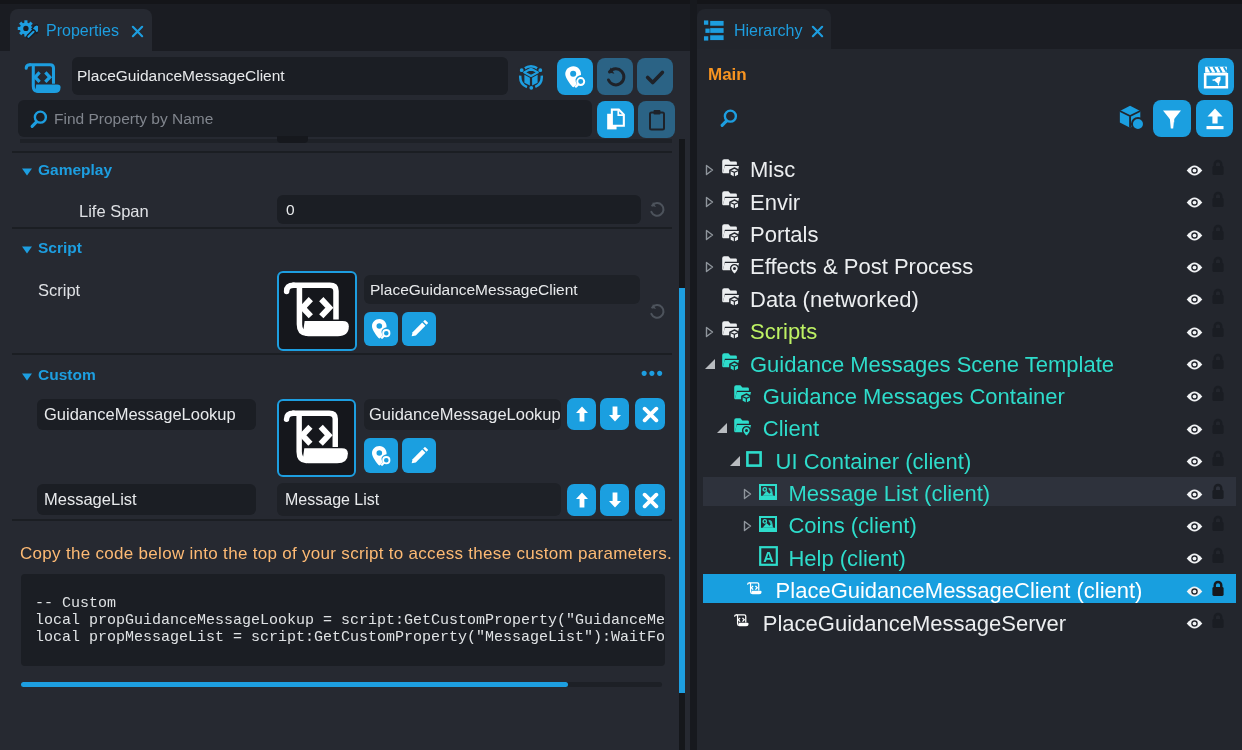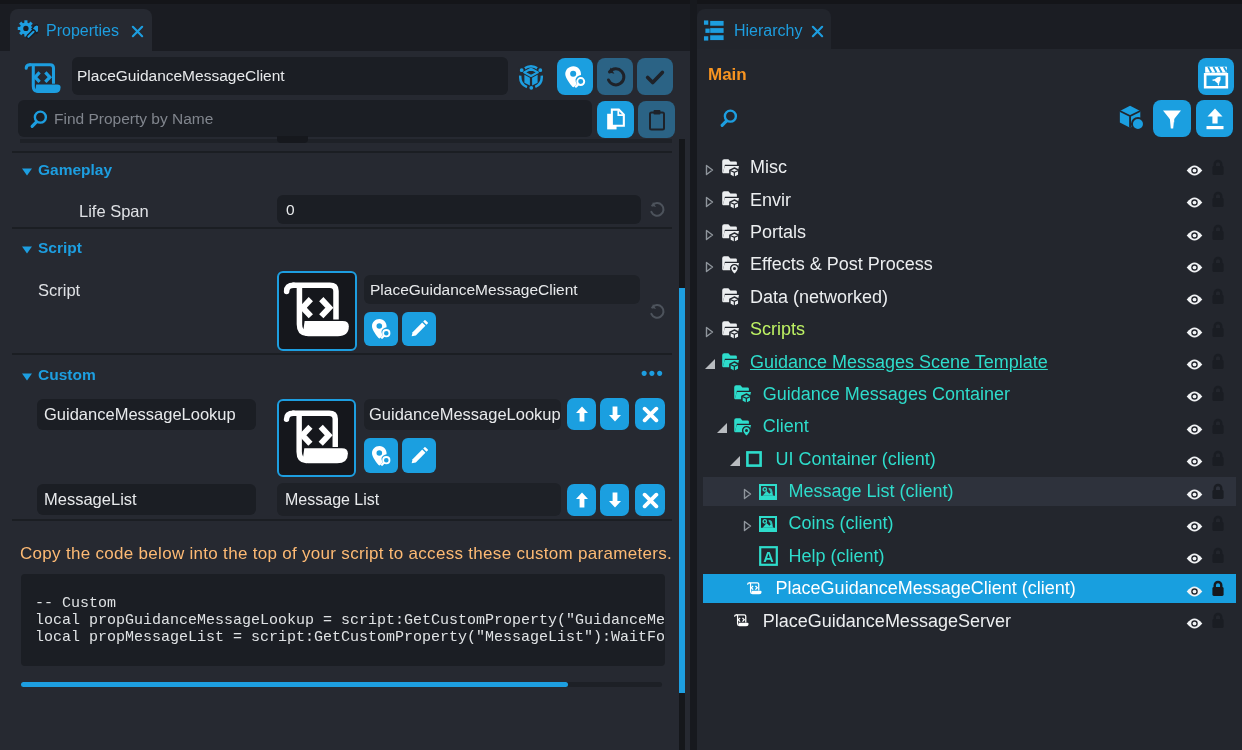--- a/index.html
+++ b/index.html
@@ -12,21 +12,21 @@
   .blue { background:#1b9fe0; }
   .mutedbtn { background:#2b6385; }
   .btn { position:absolute; border-radius:8px; display:flex; align-items:center; justify-content:center; }
   .input { position:absolute; background:#1b1e24; border-radius:6px; color:#e8eaec;
     font-size:15.5px; display:flex; align-items:center; overflow:hidden; white-space:nowrap; }
   .sect { position:absolute; color:#1d9ee0; font-size:15.5px; font-weight:bold; }
   .lbl { position:absolute; color:#dfe1e5; font-size:16.5px; }
   .divid { position:absolute; height:2px; background:#1b1e23; left:12px; width:660px; }
   .thumb { position:absolute; background:#15171c; border:2px solid #1d9ee0; border-radius:6px;
     display:flex; align-items:center; justify-content:center; }
-  .rowtxt { font-size:18px; white-space:nowrap; }
+  .rowtxt { font-size:22px; white-space:nowrap; }
 </style></head><body>
 <div id="stage">
 <div id="left">
       <div class="topstrip"></div>
 <div class="tab" style="left:10px;width:142px;background:#262931;"></div>
 <div class="abs" style="left:16px;top:19px;"><svg width="22" height="22" viewBox="0 0 24 24">
       <circle cx="10.8" cy="10.3" r="6.6" fill="#1d9ee0"></circle>
       <rect x="9.1" y="1.4" width="3.4" height="4" transform="rotate(0 10.8 10.3)" fill="#1d9ee0"></rect>
           <rect x="9.1" y="1.4" width="3.4" height="4" transform="rotate(45 10.8 10.3)" fill="#1d9ee0"></rect>
           <rect x="9.1" y="1.4" width="3.4" height="4" transform="rotate(90 10.8 10.3)" fill="#1d9ee0"></rect>
@@ -407,21 +407,21 @@
       <path d="M11 1 V11 H1 Z" fill="#b9bcc0"></path>
     </svg></div>
 <div class="abs" style="left:23.5px;top:352.0px;"><svg width="20" height="20" viewBox="0 0 20 20">
       <path d="M1.2 14.8 V3.2 Q1.2 1.2 3.2 1.2 H7.4 L9.4 3.4 H14.6 Q15.9 3.4 15.9 4.7 V6.8 H3.9 L2 14.8 Z" fill="#2edccb"></path>
       <path d="M3.7 7.9 H18 L16.3 15.3 H1.8 Z" fill="#2edccb"></path>
       <g>
           <path d="M13.35 10 L17.8 12.2 V17.2 L13.35 19.4 L8.9 17.2 V12.2 Z" fill="#2edccb" stroke="#23262d" stroke-width="1.5"></path>
           <path d="M9.3 12.5 L13.35 14.4 L17.4 12.5 M13.35 14.4 V19" stroke="#23262d" stroke-width="1.2" fill="none"></path>
         </g>
     </svg></div>
-<div class="abs rowtxt" style="left:53.0px;top:351.5px;color:#2edccb;text-decoration:underline;">Guidance Messages Scene Template</div>
+<div class="abs rowtxt" style="left:53.0px;top:351.5px;color:#2edccb;">Guidance Messages Scene Template</div>
 <div class="abs" style="left:489px;top:356.0px;"><svg width="17" height="11" viewBox="0 0 24 15">
       <path d="M1 7.5 Q7 0.5 12 0.5 Q17 0.5 23 7.5 Q17 14.5 12 14.5 Q7 14.5 1 7.5 Z" fill="#f0f2f4"></path>
       <circle cx="12" cy="7.5" r="4.6" fill="#23262d"></circle>
       <circle cx="12" cy="7.5" r="2.6" fill="#f0f2f4"></circle>
     </svg></div>
 <div class="abs" style="left:514px;top:353.0px;"><svg width="14" height="17" viewBox="0 0 15 18">
       <path d="M4 8 V5.5 A3.5 3.5 0 0 1 11 5.5 V8" fill="none" stroke="#1a1d23" stroke-width="2.6"></path>
       <rect x="1.5" y="7.5" width="12" height="9.5" rx="1.5" fill="#1a1d23"></rect>
       <circle cx="7.5" cy="11.5" r="1.4" fill="#1b9fe0" opacity="0.0"></circle>
     </svg></div>

